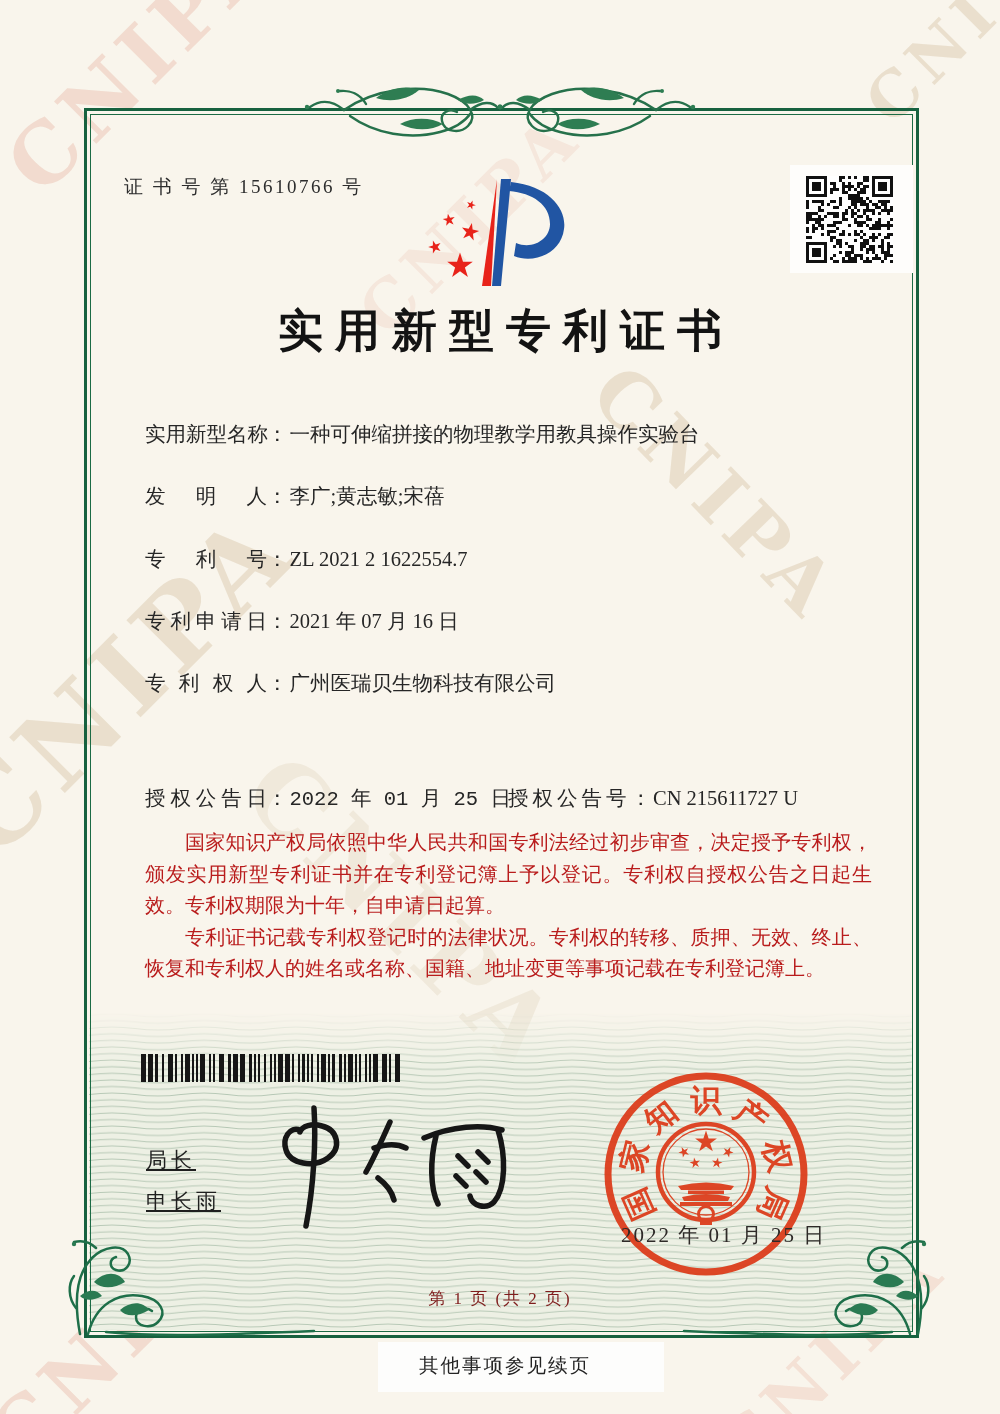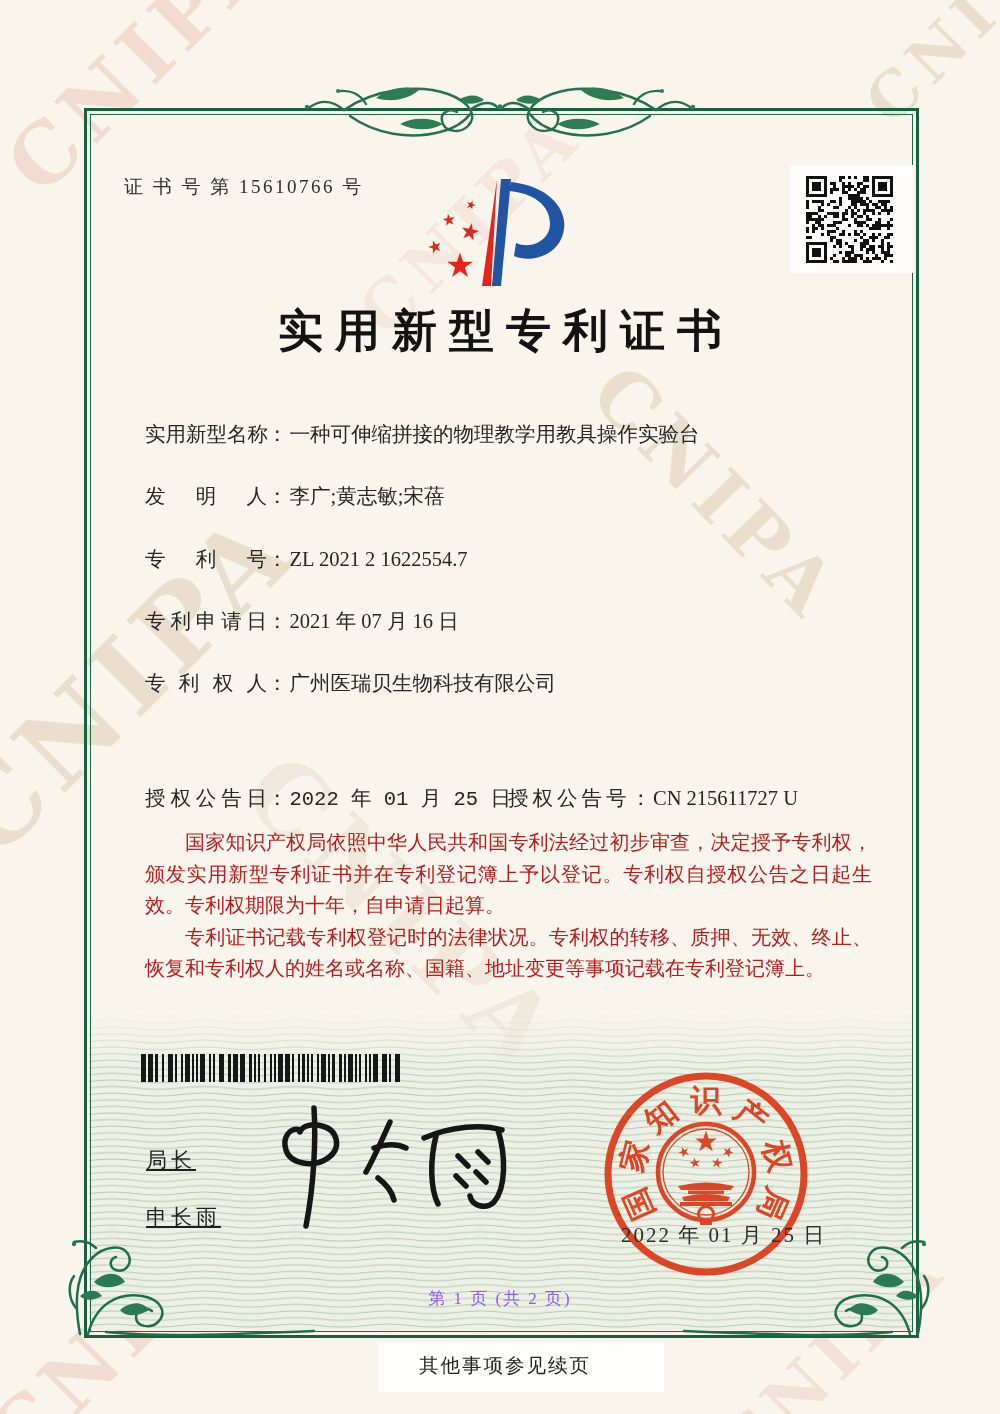--- a/index.html
+++ b/index.html
@@ -30,21 +30,21 @@
   .fval{margin-left:2px;}
   .addr-val{display:inline-block;vertical-align:top;white-space:normal;width:600px;line-height:31px;}
   .paras{position:absolute;left:145px;top:827px;width:727px;font-size:20px;line-height:31.5px;
          text-align:justify;color:#b91c1c;}
   .paras p{margin:0;text-indent:2em;}
   .barcode{position:absolute;left:141px;top:1054px;}
   .officer{position:absolute;left:146px;font-size:21px;color:#1f1f1f;letter-spacing:4px;text-decoration:underline;}
   .sig{position:absolute;left:262px;top:1100px;}
   .seal{position:absolute;left:600px;top:1068px;}
   .seal-date{position:absolute;left:621px;top:1221px;font-size:21px;letter-spacing:2px;color:#2e2a28;z-index:6;}
-  .page-num{position:absolute;left:0;top:1287px;width:1000px;text-align:center;font-size:17px;color:#8b5cf6;letter-spacing:2px;}
+  .page-num{position:absolute;left:0;top:1287px;width:1000px;text-align:center;font-size:17px;color:#7f1d1d;letter-spacing:2px;}
   .note-patch{position:absolute;left:378px;top:1342px;width:286px;height:50px;background:#fdfdfc;}
   .note{position:absolute;left:378px;top:1352px;width:254px;text-align:center;font-size:19.5px;color:#242424;letter-spacing:2px;}
   .orn{position:absolute;}
   svg{display:block;}
 </style>
 </head>
 <body>
 
 <div class="page">
 
@@ -515,21 +515,21 @@
       <rect x="218" y="0" width="2" height="28"></rect>
       <rect x="224" y="0" width="2" height="28"></rect>
       <rect x="228" y="0" width="2" height="28"></rect>
       <rect x="232" y="0" width="5" height="28"></rect>
       <rect x="241" y="0" width="5" height="28"></rect>
       <rect x="248" y="0" width="2" height="28"></rect>
       <rect x="254" y="0" width="5" height="28"></rect>
     </svg>
 
   <div class="officer" style="top:1146px;">局长</div>
-  <div class="officer" style="top:1187px;margin-top:16px;">申长雨</div>
+  <div class="officer" style="top:1187px;">申长雨</div>
 
   <div class="sig">
     <svg width="255" height="135" viewBox="0 0 255 135" fill="none" stroke="#161616" stroke-width="5.5" stroke-linecap="round">
       <path d="M38,30 C28,26 20,38 24,50 C28,64 52,68 66,58 C80,48 76,30 60,26 C50,23 40,26 38,32"></path>
       <path d="M52,8 C54,40 52,85 44,126"></path>
       <path d="M128,22 C120,40 112,58 104,72"></path>
       <path d="M112,48 C124,44 136,44 144,48"></path>
       <path d="M116,78 C124,84 130,92 132,100"></path>
       <path d="M162,38 C190,26 220,24 240,30"></path>
       <path d="M174,36 C168,60 168,88 176,104"></path>

